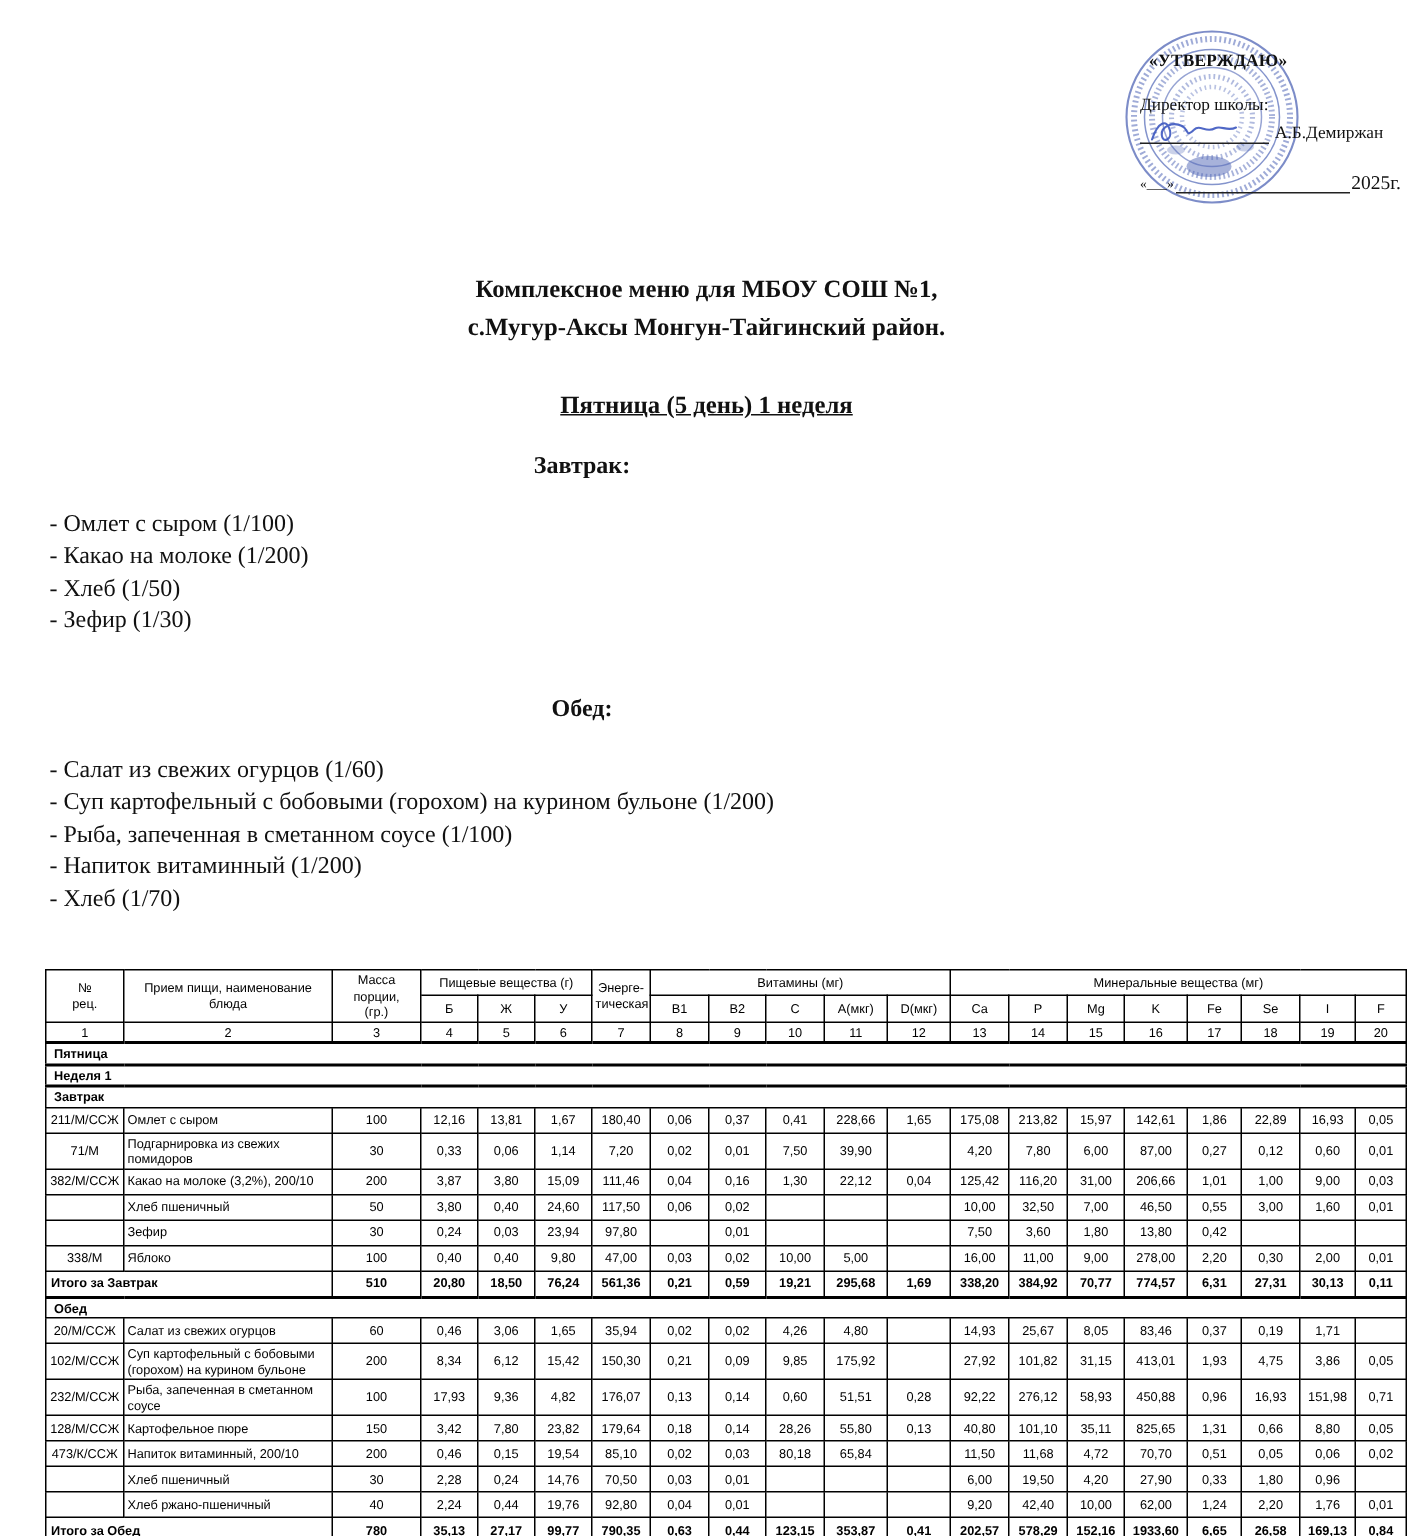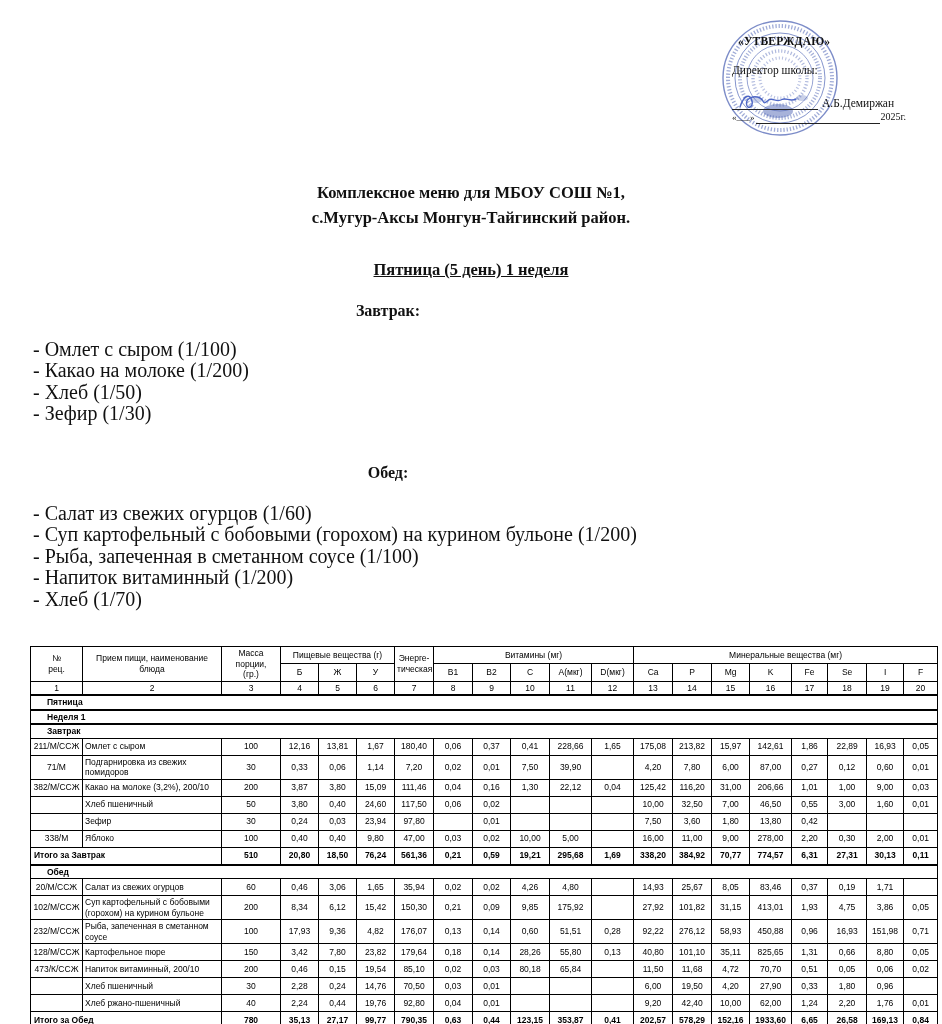--- a/index.html
+++ b/index.html
@@ -1,53 +1,53 @@
 <!DOCTYPE html>
 <html><head>
 <meta charset="utf-8">
 <style>
   html,body{margin:0;padding:0;}
   body{
     width:942px;height:1024px;position:relative;background:#ffffff;
     font-family:"Liberation Serif","DejaVu Serif",serif;color:#111;overflow:hidden;
   }
   
-  .stamp{position:absolute;left:712px;top:8px;width:200px;height:140px;}
+  .stamp{position:absolute;left:740px;top:8px;width:200px;height:140px;}
   .stamp svg.seal{position:absolute;left:4px;top:6px;}
   .stamp-text{position:absolute;left:20px;top:26px;width:180px;font-size:11.5px;line-height:14px;}
   .st-approve{font-weight:bold;padding-left:6px;letter-spacing:.2px;}
   .st-role{margin-top:15px;}
-  .st-sign-row{margin-top:16px;display:flex;align-items:flex-end;white-space:nowrap;}
+  .st-sign-row{margin-top:2px;display:flex;align-items:flex-end;white-space:nowrap;}
   .sig-line{position:relative;display:inline-block;width:86px;height:16px;border-bottom:1px solid #222;margin-right:4px;}
   .sig-line svg{position:absolute;left:4px;bottom:-4px;}
-  .st-date-row{margin-top:0;display:flex;align-items:flex-end;font-size:9px;width:174px;}
+  .st-date-row{margin-top:19px;display:flex;align-items:flex-end;font-size:9px;width:174px;}
   .date-fill{flex:1 1 auto;border-bottom:1px solid #222;height:10px;margin:0 1px;}
-  .st-year{font-size:10px;}
+  .st-year{font-size:13px;}
   
   .title-block{position:absolute;left:0;top:180px;width:942px;text-align:center;
     font-size:16.5px;font-weight:bold;line-height:25px;}
   .subtitle{position:absolute;left:0;top:260px;width:942px;text-align:center;
     font-size:16.5px;font-weight:bold;text-decoration:underline;}
   .meal-heading{position:absolute;left:0;width:776px;text-align:center;font-size:16px;font-weight:bold;}
   .heading-breakfast{top:302px;}
   .heading-lunch{top:464px;}
-  .menu-list{position:absolute;left:33px;font-size:20px;line-height:21.4px;white-space:nowrap;font-family:Liberation Serif, serif;}
+  .menu-list{position:absolute;left:33px;font-size:16px;line-height:21.4px;white-space:nowrap;font-family:Liberation Serif, serif;}
   .list-breakfast{top:339px;}
   .list-lunch{top:503px;}
   
   .tbl-wrap{position:absolute;left:30px;top:646px;}
   table{border-collapse:collapse;table-layout:fixed;width:907px;
     font-family:"Liberation Sans","DejaVu Sans",sans-serif;font-size:8.5px;color:#000;}
   td,th{border:1px solid #000;padding:1px 2px;text-align:center;vertical-align:middle;
     line-height:10.5px;overflow:hidden;font-weight:normal;}
   thead th{height:12px;}
   thead tr.nums th{height:10px;border-bottom:2px solid #000;}
   tbody tr.dish td{height:14px;}
   td.l{text-align:left;}
-  tr.section td{text-align:left;font-weight:bold;height:10px;border-top:2px solid #000;padding-left:16px;}
+  tr.section td{text-align:left;font-weight:bold;height:10px;border-top:2px solid #000;padding-left:5px;}
   tr.total td,tr.error td{font-weight:bold;height:14px;}
   tr.total td{border-bottom:2px solid #000;margin-top:20px;}
   tr.total td.l,tr.error td.l{padding-left:3px;}
 </style>
 </head>
 <body>
 
 <div class="stamp">
   <svg class="seal" width="132" height="132" viewBox="0 0 132 132">
     <g fill="none" stroke="#5066b6">

